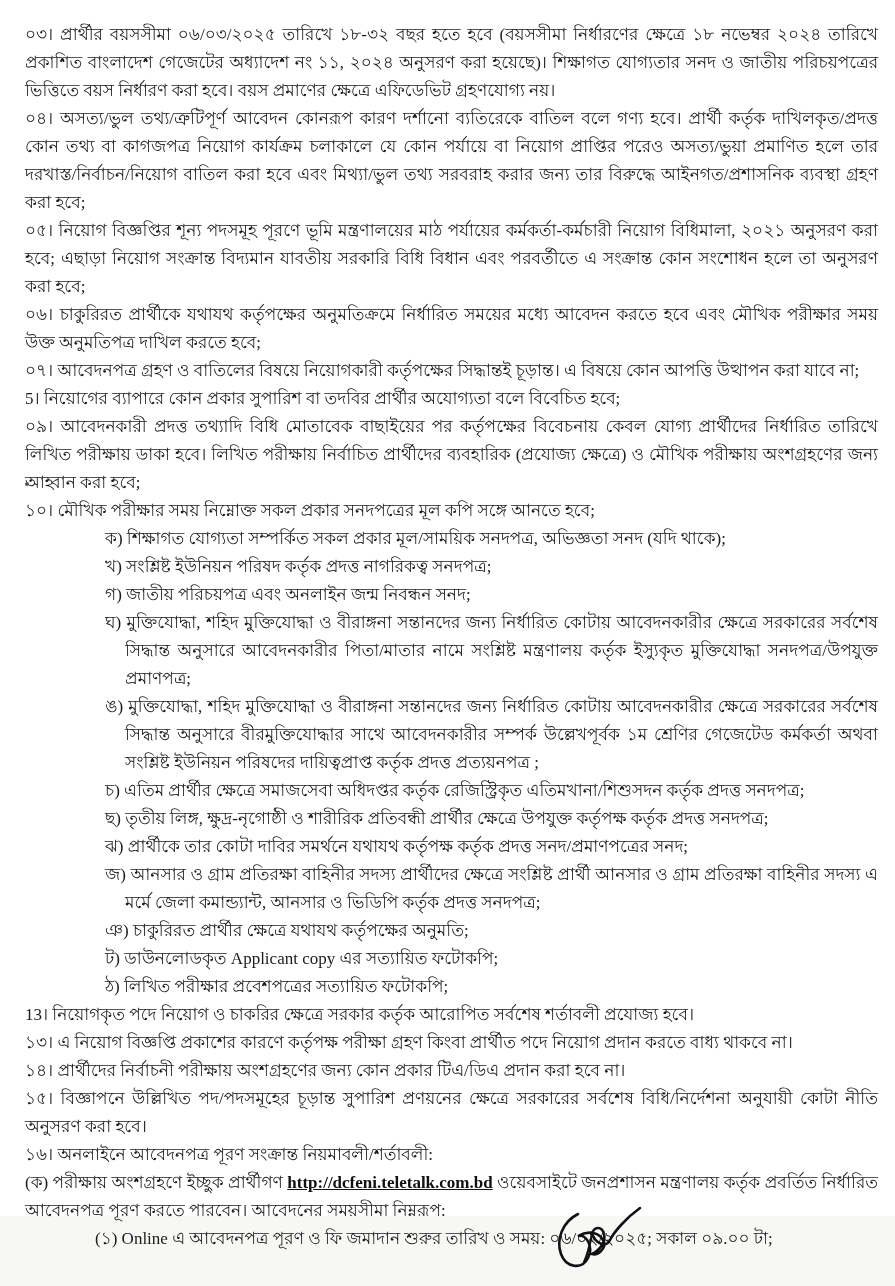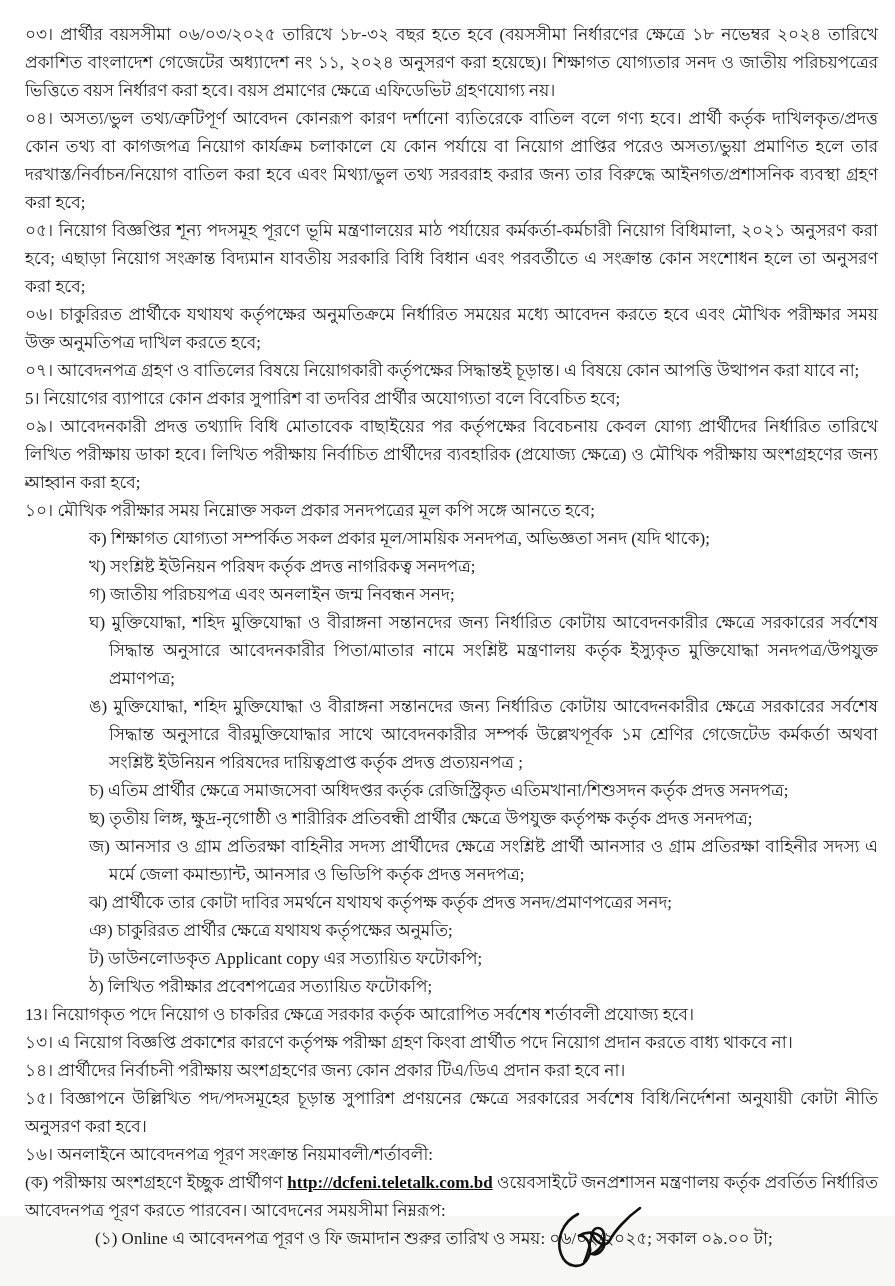--- a/index.html
+++ b/index.html
@@ -19,21 +19,21 @@
   }
   .content{width:853px;}
   .para{
     text-align:justify;
     font-size:17px;
     line-height:28px;
     margin:0;
   }
   .para .num{white-space:nowrap;}
   .sub{
-    margin-left:64px;
+    margin-left:80px;
     padding-left:20px;
     text-indent:-20px;
   }
   .sub2{
     margin-left:70px;
   }
   .bold{font-weight:normal;}
   .weblink{
     font-weight:bold;
     color:#111111;
@@ -65,22 +65,22 @@
       <div class="para"><span class="num">5। </span><span>নিয়োগের ব্যাপারে কোন প্রকার সুপারিশ বা তদবির প্রার্থীর অযোগ্যতা বলে বিবেচিত হবে;</span></div>
       <div class="para"><span class="num">০৯। </span><span>আবেদনকারী প্রদত্ত তথ্যাদি বিধি মোতাবেক বাছাইয়ের পর কর্তৃপক্ষের বিবেচনায় কেবল যোগ্য প্রার্থীদের নির্ধারিত তারিখে লিখিত পরীক্ষায় ডাকা হবে। লিখিত পরীক্ষায় নির্বাচিত প্রার্থীদের ব্যবহারিক (প্রযোজ্য ক্ষেত্রে) ও মৌখিক পরীক্ষায় অংশগ্রহণের জন্য আহ্বান করা হবে;</span></div>
       <div class="para"><span class="num">১০। </span><span>মৌখিক পরীক্ষার সময় নিম্নোক্ত সকল প্রকার সনদপত্রের মূল কপি সঙ্গে আনতে হবে;</span></div>
       <div class="para sub"><span class="num">ক) </span><span>শিক্ষাগত যোগ্যতা সম্পর্কিত সকল প্রকার মূল/সাময়িক সনদপত্র, অভিজ্ঞতা সনদ (যদি থাকে);</span></div>
       <div class="para sub"><span class="num">খ) </span><span>সংশ্লিষ্ট ইউনিয়ন পরিষদ কর্তৃক প্রদত্ত নাগরিকত্ব সনদপত্র;</span></div>
       <div class="para sub"><span class="num">গ) </span><span>জাতীয় পরিচয়পত্র এবং অনলাইন জন্ম নিবন্ধন সনদ;</span></div>
       <div class="para sub"><span class="num">ঘ) </span><span>মুক্তিযোদ্ধা, শহিদ মুক্তিযোদ্ধা ও বীরাঙ্গনা সন্তানদের জন্য নির্ধারিত কোটায় আবেদনকারীর ক্ষেত্রে সরকারের সর্বশেষ সিদ্ধান্ত অনুসারে আবেদনকারীর পিতা/মাতার নামে সংশ্লিষ্ট মন্ত্রণালয় কর্তৃক ইস্যুকৃত মুক্তিযোদ্ধা সনদপত্র/উপযুক্ত প্রমাণপত্র;</span></div>
       <div class="para sub"><span class="num">ঙ) </span><span>মুক্তিযোদ্ধা, শহিদ মুক্তিযোদ্ধা ও বীরাঙ্গনা সন্তানদের জন্য নির্ধারিত কোটায় আবেদনকারীর ক্ষেত্রে সরকারের সর্বশেষ সিদ্ধান্ত অনুসারে বীরমুক্তিযোদ্ধার সাথে আবেদনকারীর সম্পর্ক উল্লেখপূর্বক ১ম শ্রেণির গেজেটেড কর্মকর্তা অথবা সংশ্লিষ্ট ইউনিয়ন পরিষদের দায়িত্বপ্রাপ্ত কর্তৃক প্রদত্ত প্রত্যয়নপত্র ;</span></div>
       <div class="para sub"><span class="num">চ) </span><span>এতিম প্রার্থীর ক্ষেত্রে সমাজসেবা অধিদপ্তর কর্তৃক রেজিস্ট্রিকৃত এতিমখানা/শিশুসদন কর্তৃক প্রদত্ত সনদপত্র;</span></div>
       <div class="para sub"><span class="num">ছ) </span><span>তৃতীয় লিঙ্গ, ক্ষুদ্র-নৃগোষ্ঠী ও শারীরিক প্রতিবন্ধী প্রার্থীর ক্ষেত্রে উপযুক্ত কর্তৃপক্ষ কর্তৃক প্রদত্ত সনদপত্র;</span></div>
+      <div class="para sub"><span class="num">ঝ) </span><span>প্রার্থীকে তার কোটা দাবির সমর্থনে যথাযথ কর্তৃপক্ষ কর্তৃক প্রদত্ত সনদ/প্রমাণপত্রের সনদ;</span></div>
       <div class="para sub"><span class="num">জ) </span><span>আনসার ও গ্রাম প্রতিরক্ষা বাহিনীর সদস্য প্রার্থীদের ক্ষেত্রে সংশ্লিষ্ট প্রার্থী আনসার ও গ্রাম প্রতিরক্ষা বাহিনীর সদস্য এ মর্মে জেলা কমান্ড্যান্ট, আনসার ও ভিডিপি কর্তৃক প্রদত্ত সনদপত্র;</span></div>
-      <div class="para sub"><span class="num">ঝ) </span><span>প্রার্থীকে তার কোটা দাবির সমর্থনে যথাযথ কর্তৃপক্ষ কর্তৃক প্রদত্ত সনদ/প্রমাণপত্রের সনদ;</span></div>
       <div class="para sub"><span class="num">ঞ) </span><span>চাকুরিরত প্রার্থীর ক্ষেত্রে যথাযথ কর্তৃপক্ষের অনুমতি;</span></div>
       <div class="para sub"><span class="num">ট) </span><span>ডাউনলোডকৃত Applicant copy এর সত্যায়িত ফটোকপি;</span></div>
       <div class="para sub"><span class="num">ঠ) </span><span>লিখিত পরীক্ষার প্রবেশপত্রের সত্যায়িত ফটোকপি;</span></div>
       <div class="para"><span class="num">13। </span><span>নিয়োগকৃত পদে নিয়োগ ও চাকরির ক্ষেত্রে সরকার কর্তৃক আরোপিত সর্বশেষ শর্তাবলী প্রযোজ্য হবে।</span></div>
       <div class="para"><span class="num">১৩। </span><span>এ নিয়োগ বিজ্ঞপ্তি প্রকাশের কারণে কর্তৃপক্ষ পরীক্ষা গ্রহণ কিংবা প্রার্থীত পদে নিয়োগ প্রদান করতে বাধ্য থাকবে না।</span></div>
       <div class="para"><span class="num">১৪। </span><span>প্রার্থীদের নির্বাচনী পরীক্ষায় অংশগ্রহণের জন্য কোন প্রকার টিএ/ডিএ প্রদান করা হবে না।</span></div>
       <div class="para"><span class="num">১৫। </span><span>বিজ্ঞাপনে উল্লিখিত পদ/পদসমূহের চূড়ান্ত সুপারিশ প্রণয়নের ক্ষেত্রে সরকারের সর্বশেষ বিধি/নির্দেশনা অনুযায়ী কোটা নীতি অনুসরণ করা হবে।</span></div>
       <div class="para bold"><span class="num">১৬। </span><span>অনলাইনে আবেদনপত্র পূরণ সংক্রান্ত নিয়মাবলী/শর্তাবলী:</span></div>
       <div class="para"><span class="num">(ক) </span><span>পরীক্ষায় অংশগ্রহণে ইচ্ছুক প্রার্থীগণ </span><a class="weblink" href="#">http://dcfeni.teletalk.com.bd</a><span> ওয়েবসাইটে জনপ্রশাসন মন্ত্রণালয় কর্তৃক প্রবর্তিত নির্ধারিত আবেদনপত্র পূরণ করতে পারবেন। আবেদনের সময়সীমা নিম্নরূপ:</span></div>
       <div class="para sub2"><span class="num">(১) </span><span>Online এ আবেদনপত্র পূরণ ও ফি জমাদান শুরুর তারিখ ও সময়: ০৬/০২/২০২৫; সকাল ০৯.০০ টা;</span></div>

